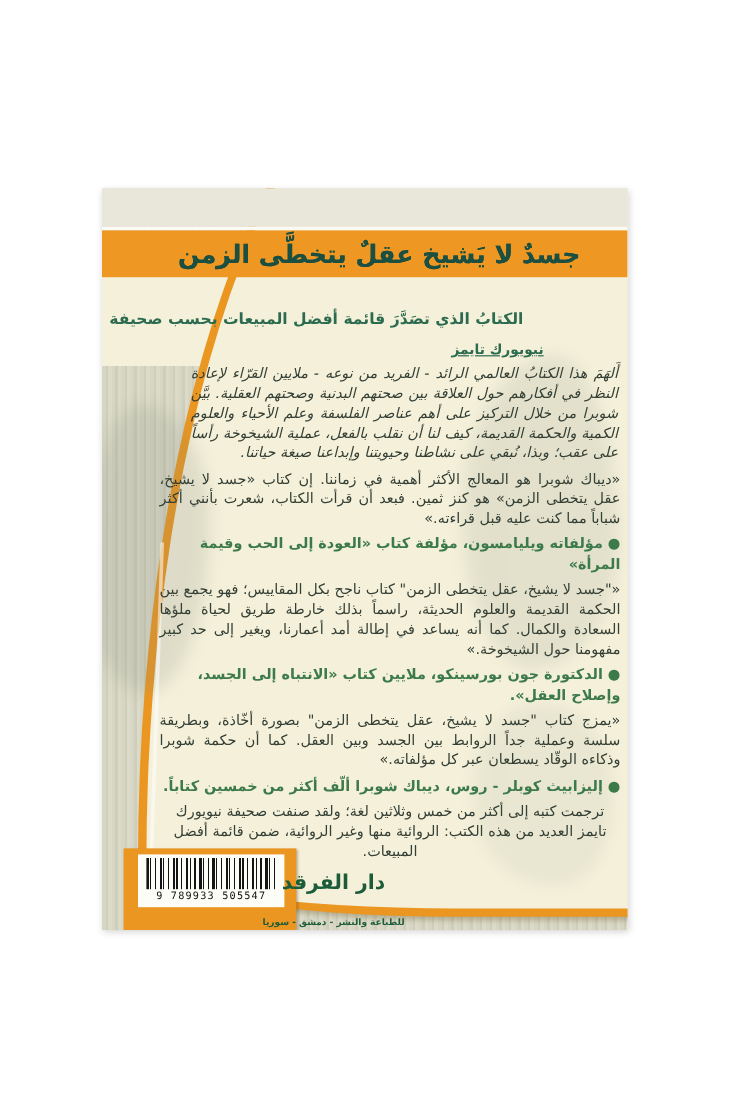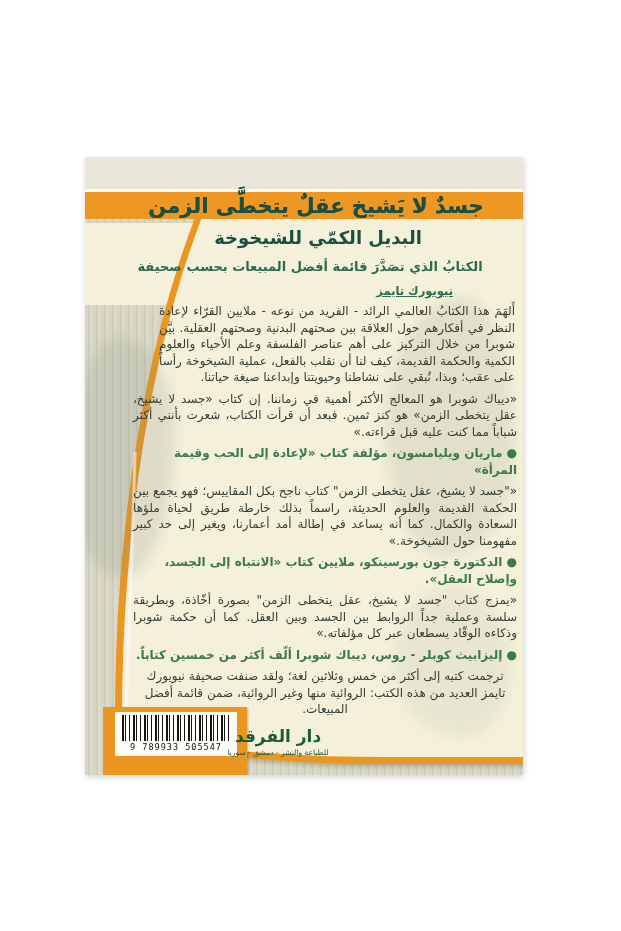--- a/index.html
+++ b/index.html
@@ -17,78 +17,77 @@
   .crease{position:absolute;left:44px;top:295px;width:3px;height:270px;background:rgba(255,255,255,.55);
           transform:rotate(2deg);z-index:2;}
   
   .wm{position:absolute;background:#7e8878;filter:blur(6px);z-index:2;}
   .wm1{left:300px;top:140px;width:130px;height:260px;opacity:.14;border-radius:60% 40% 55% 45%/50% 60% 40% 50%;}
   .wm2{left:-15px;top:180px;width:105px;height:240px;opacity:.18;border-radius:45% 55% 50% 50%/60% 40% 60% 40%;}
   .wm3{left:310px;top:430px;width:115px;height:150px;opacity:.09;border-radius:50% 50% 40% 60%/45% 55% 50% 50%;}
   
   .top-band{position:absolute;left:0;top:0;width:100%;height:32px;background:#e9e7d9;z-index:4;}
   .white-line{position:absolute;left:0;top:32px;width:100%;height:3px;background:#fbfaf4;z-index:4;}
-  .title-band{position:absolute;left:0;top:35px;width:100%;height:27px;background:#ee9722;z-index:4;
+  .title-band{position:absolute;left:0;top:35px;width:100%;height:39px;background:#ee9722;z-index:4;
               display:flex;align-items:center;justify-content:center;}
   .title-band .t{font-size:21px;font-weight:bold;color:#1a4f42;direction:rtl;white-space:nowrap;
                  transform:translateX(12px);text-shadow:0 0 .5px #1a4f42;}
   .subtitle{position:absolute;left:0;top:70px;width:100%;text-align:center;z-index:4;direction:rtl;
             font-size:18px;font-weight:bold;color:#1a4f42;transform:translateX(14px);}
-  .tagline{position:absolute;left:0;top:102px;width:100%;text-align:center;z-index:4;direction:rtl;
+  .tagline{position:absolute;left:0;top:102px;width:100%;text-align:left;z-index:4;direction:rtl;
            font-size:13px;font-weight:bold;color:#2c6b4f;transform:translateX(6px);}
   .nyt{position:absolute;right:70px;top:127px;z-index:4;direction:rtl;
        font-size:11.5px;font-weight:bold;color:#2c6b4f;text-decoration:underline;}
   
   .column{position:absolute;left:48px;top:146px;width:384px;z-index:3;direction:rtl;
           font-size:12px;line-height:16.5px;color:#343f35;text-align:justify;}
   .column p{margin:0 0 5px 0;}
-  .intro{padding-right:2px;padding-left:26px;}
+  .intro{padding-right:2px;padding-left:26px;font-style:italic;}
   .attr{color:#3d7a4a;font-weight:bold;text-align:right;}
   .closing{margin-right:18px;margin-left:115px;text-align:center;}
   
   .barcode-box{position:absolute;left:18px;top:550px;width:144px;height:68px;background:#ea9620;z-index:5;
                box-shadow:1px 1px 2px rgba(0,0,0,.25);}
   .barcode-white{position:absolute;left:12px;top:5px;width:122px;height:44px;background:#fdfdf8;
                  display:flex;flex-direction:column;align-items:center;}
   .bars{margin-top:3px;width:108px;height:26px;
         background:repeating-linear-gradient(90deg,#141414 0 2px,#fdfdf8 2px 3px,#141414 3px 4px,#fdfdf8 4px 7px,#141414 7px 8px,#fdfdf8 8px 11px);}
   .isbn{font-family:"DejaVu Sans Mono","Liberation Mono",monospace;font-size:8.5px;color:#111;
         letter-spacing:1px;margin-top:1px;white-space:nowrap;text-align:center;}
   
   .publisher{position:absolute;left:108px;top:570px;width:170px;text-align:center;z-index:6;direction:rtl;}
   .pub-name{font-size:17px;font-weight:bold;color:#1c5c38;line-height:19px;text-align:center;}
-  .pub-line{font-size:7.5px;font-weight:normal;color:#1c5c38;margin-top:2px;}
+  .pub-line{font-size:7.5px;font-weight:bold;color:#1c5c38;margin-top:18px;}
 </style>
 </head>
 <body>
 
 <div class="canvas">
   <div class="book">
 
     <div class="cream-patch"></div>
     <div class="blob"></div>
     <div class="wm wm1"></div>
     <div class="wm wm2"></div>
     <div class="wm wm3"></div>
     <div class="crease"></div>
 
     <div class="top-band"></div>
     <div class="white-line"></div>
     <div class="title-band">
       <div class="t">جسدٌ لا يَشيخ عقلٌ يتخطَّى الزمن</div>
     </div>
-    <div class="subtitle">البديل الكمّي للشيخوخة</div>
     <div class="tagline">الكتابُ الذي تصَدَّرَ قائمة أفضل المبيعات بحسب صحيفة</div>
     <div class="nyt">نيويورك تايمز</div>
 
     <div class="column">
       <p class="intro">أَلهَمَ هذا الكتابُ العالمي الرائد - الفريد من نوعه - ملايين القرّاء لإعادة النظر في أفكارهم حول العلاقة بين صحتهم البدنية وصحتهم العقلية. بيَّن شوبرا من خلال التركيز على أهم عناصر الفلسفة وعلم الأحياء والعلوم الكمية والحكمة القديمة، كيف لنا أن نقلب بالفعل، عملية الشيخوخة رأساً على عقب؛ وبذا، نُبقي على نشاطنا وحيويتنا وإبداعنا صيغة حياتنا.</p>
 
       <p class="quote">«ديباك شوبرا هو المعالج الأكثر أهمية في زماننا. إن كتاب «جسد لا يشيخ، عقل يتخطى الزمن» هو كنز ثمين. فبعد أن قرأت الكتاب، شعرت بأنني أكثر شباباً مما كنت عليه قبل قراءته.»</p>
-      <p class="attr">● ماريان ويليامسون، مؤلفة كتاب «لإعادة إلى الحب وقيمة المرأة»</p>
+      <p class="attr">● مؤلفاته ويليامسون، مؤلفة كتاب «العودة إلى الحب وقيمة المرأة»</p>
 
 
       <p class="quote">«"جسد لا يشيخ، عقل يتخطى الزمن" كتاب ناجح بكل المقاييس؛ فهو يجمع بين الحكمة القديمة والعلوم الحديثة، راسماً بذلك خارطة طريق لحياة ملؤها السعادة والكمال. كما أنه يساعد في إطالة أمد أعمارنا، ويغير إلى حد كبير مفهومنا حول الشيخوخة.»</p>
       <p class="attr">● الدكتورة جون بورسينكو، ملايين كتاب «الانتباه إلى الجسد، وإصلاح العقل».</p>
 
       <p class="quote">«يمزج كتاب "جسد لا يشيخ، عقل يتخطى الزمن" بصورة أخّاذة، وبطريقة سلسة وعملية جداً الروابط بين الجسد وبين العقل. كما أن حكمة شوبرا وذكاءه الوقّاد يسطعان عبر كل مؤلفاته.»</p>
       <p class="attr">● إليزابيث كوبلر - روس، ديباك شوبرا ألّف أكثر من خمسين كتاباً.</p>
 
       <p class="closing">ترجمت كتبه إلى أكثر من خمس وثلاثين لغة؛ ولقد صنفت صحيفة نيويورك تايمز العديد من هذه الكتب: الروائية منها وغير الروائية، ضمن قائمة أفضل المبيعات.</p>
     </div>

